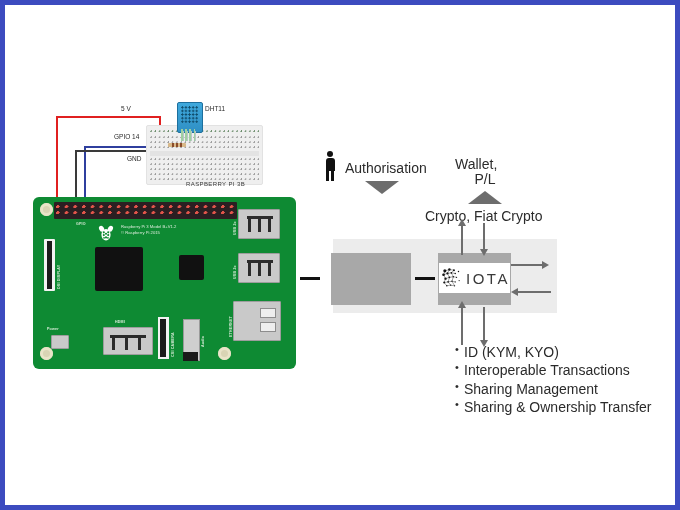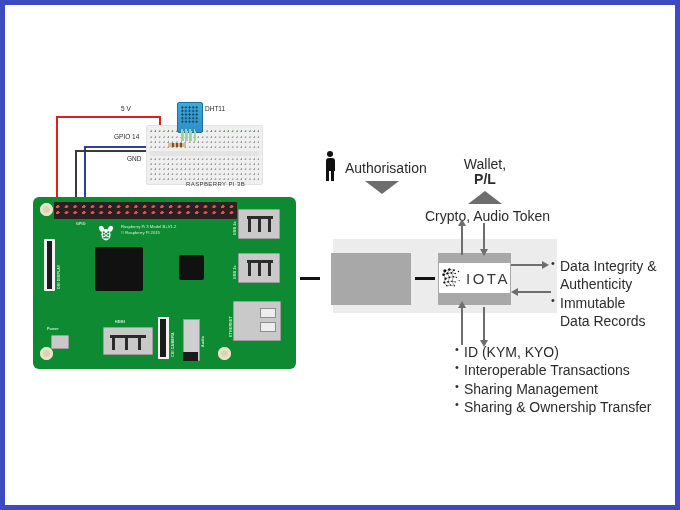--- a/index.html
+++ b/index.html
@@ -263,24 +263,24 @@
     <div id="person">
       <div class="head"></div>
           <div class="body"></div>
           <div class="l1"></div>
           <div class="l2"></div>
     </div>
 
     <div class="dtext" style="left:40px;top:14px;">Authorisation</div>
     <div class="bigtri" style="left:60px;top:36px;border-top:13px solid #6d6d6d;"></div>
 
-    <div class="dtext" style="left:150px;top:10px;text-align:center;width:60px;">Wallet,</div>
-    <div class="dtext" style="left:150px;top:25px;text-align:center;width:60px;font-weight:bold;">P/L</div>
+    <div class="dtext" style="left:150px;top:10px;width:60px;">Wallet,</div>
+    <div class="dtext" style="left:150px;top:25px;text-align:center;width:60px;">P/L</div>
     <div class="bigtri" style="left:163px;top:46px;border-bottom:13px solid #6d6d6d;"></div>
-    <div class="dtext" style="left:120px;top:62px;">Crypto, Audio Token</div>
+    <div class="dtext" style="left:120px;top:62px;">Crypto, Fiat Crypto</div>
 
     <div id="grayback"></div>
     <div id="graynotch"></div>
 
     <div class="conn" style="left:-5px;top:132px;width:20px;"></div>
 
     <div class="conn" style="left:110px;top:132px;width:20px;"></div>
 
     <div id="algoBox"></div>
 
@@ -330,30 +330,20 @@
     <div class="ah" style="left:237px;top:116px;border-top:4.5px solid transparent;border-bottom:4.5px solid transparent;border-left:7px solid #6d6d6d;"></div>
 
     <div class="arrow" style="left:212px;top:146px;width:34px;height:1.6px;background:#6d6d6d;"></div>
     <div class="ah" style="left:206px;top:143px;border-top:4.5px solid transparent;border-bottom:4.5px solid transparent;border-right:7px solid #6d6d6d;"></div>
 
     <div class="arrow" style="left:156px;top:162px;width:1.6px;height:38px;background:#6d6d6d;"></div>
     <div class="ah" style="left:152.5px;top:156px;border-left:4.5px solid transparent;border-right:4.5px solid transparent;border-bottom:7px solid #6d6d6d;"></div>
     <div class="arrow" style="left:178px;top:162px;width:1.6px;height:34px;background:#6d6d6d;"></div>
     <div class="ah" style="left:174.5px;top:195px;border-left:4.5px solid transparent;border-right:4.5px solid transparent;border-top:7px solid #6d6d6d;"></div>
 
-    <ul class="bl dtext" style="left:246px;top:112px;width:130px;">
-      <li>
-        <span>Data Integrity &amp;</span><br>
-        <span style="margin-left:0">Authenticity</span>
-      </li>
-      <li>
-        <span>Immutable</span><br>
-        <span>Data Records</span>
-      </li>
-    </ul>
 
     <ul class="bl dtext" style="left:150px;top:198px;width:230px;">
       <li><span>ID (KYM, KYO)</span></li>
       <li><span>Interoperable Transactions</span></li>
       <li><span>Sharing Management</span></li>
       <li><span>Sharing &amp; Ownership Transfer</span></li>
     </ul>
 
   </div>
 

